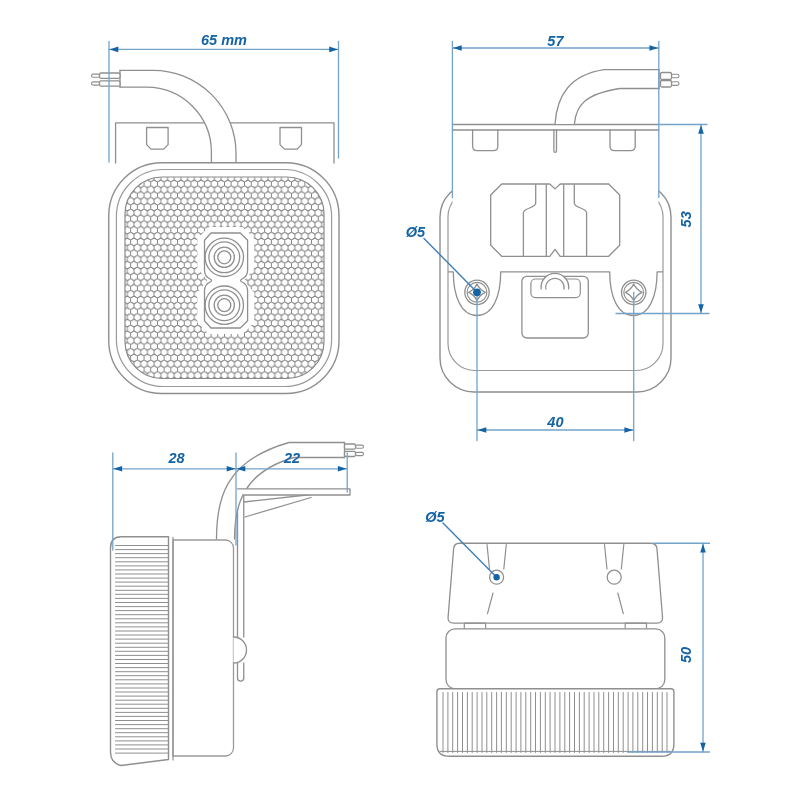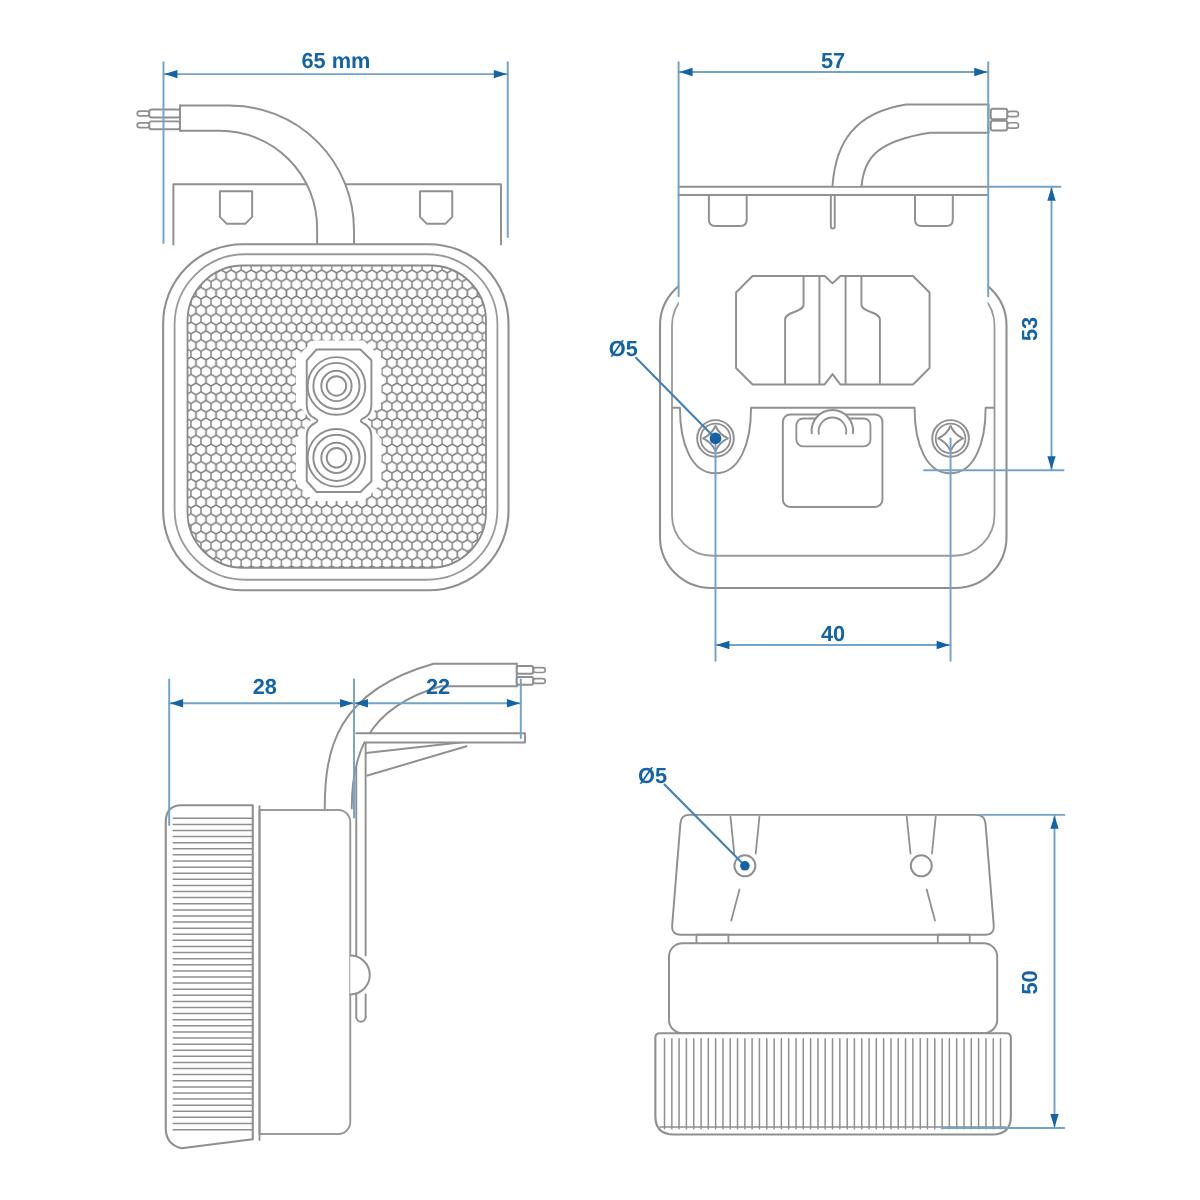--- a/index.html
+++ b/index.html
@@ -1,16 +1,16 @@
 <!DOCTYPE html>
 <html><head>
 <meta charset="utf-8">
 <style>
 html,body{margin:0;padding:0;background:#ffffff;}
-#page{width:800px;height:800px;position:relative;font-family:"Liberation Sans", sans-serif;}
+#page{width:800px;height:800px;position:relative;font-family:"Liberation Sans", sans-serif;font-style:italic;}
 text{font-family:"Liberation Sans", sans-serif;font-weight:bold;fill:#1363a5;}
 </style>
 </head>
 <body>
 <div id="page">
 <svg width="800" height="800" viewBox="0 0 800 800" xmlns="http://www.w3.org/2000/svg" style="filter:blur(0.35px)">
 <rect x="0" y="0" width="800" height="800" fill="#ffffff"></rect>
 <defs>
 <pattern id="hex" patternUnits="userSpaceOnUse" width="6.7" height="11.61">
   <g fill="none" stroke="#7e7e7e" stroke-width="0.9">

